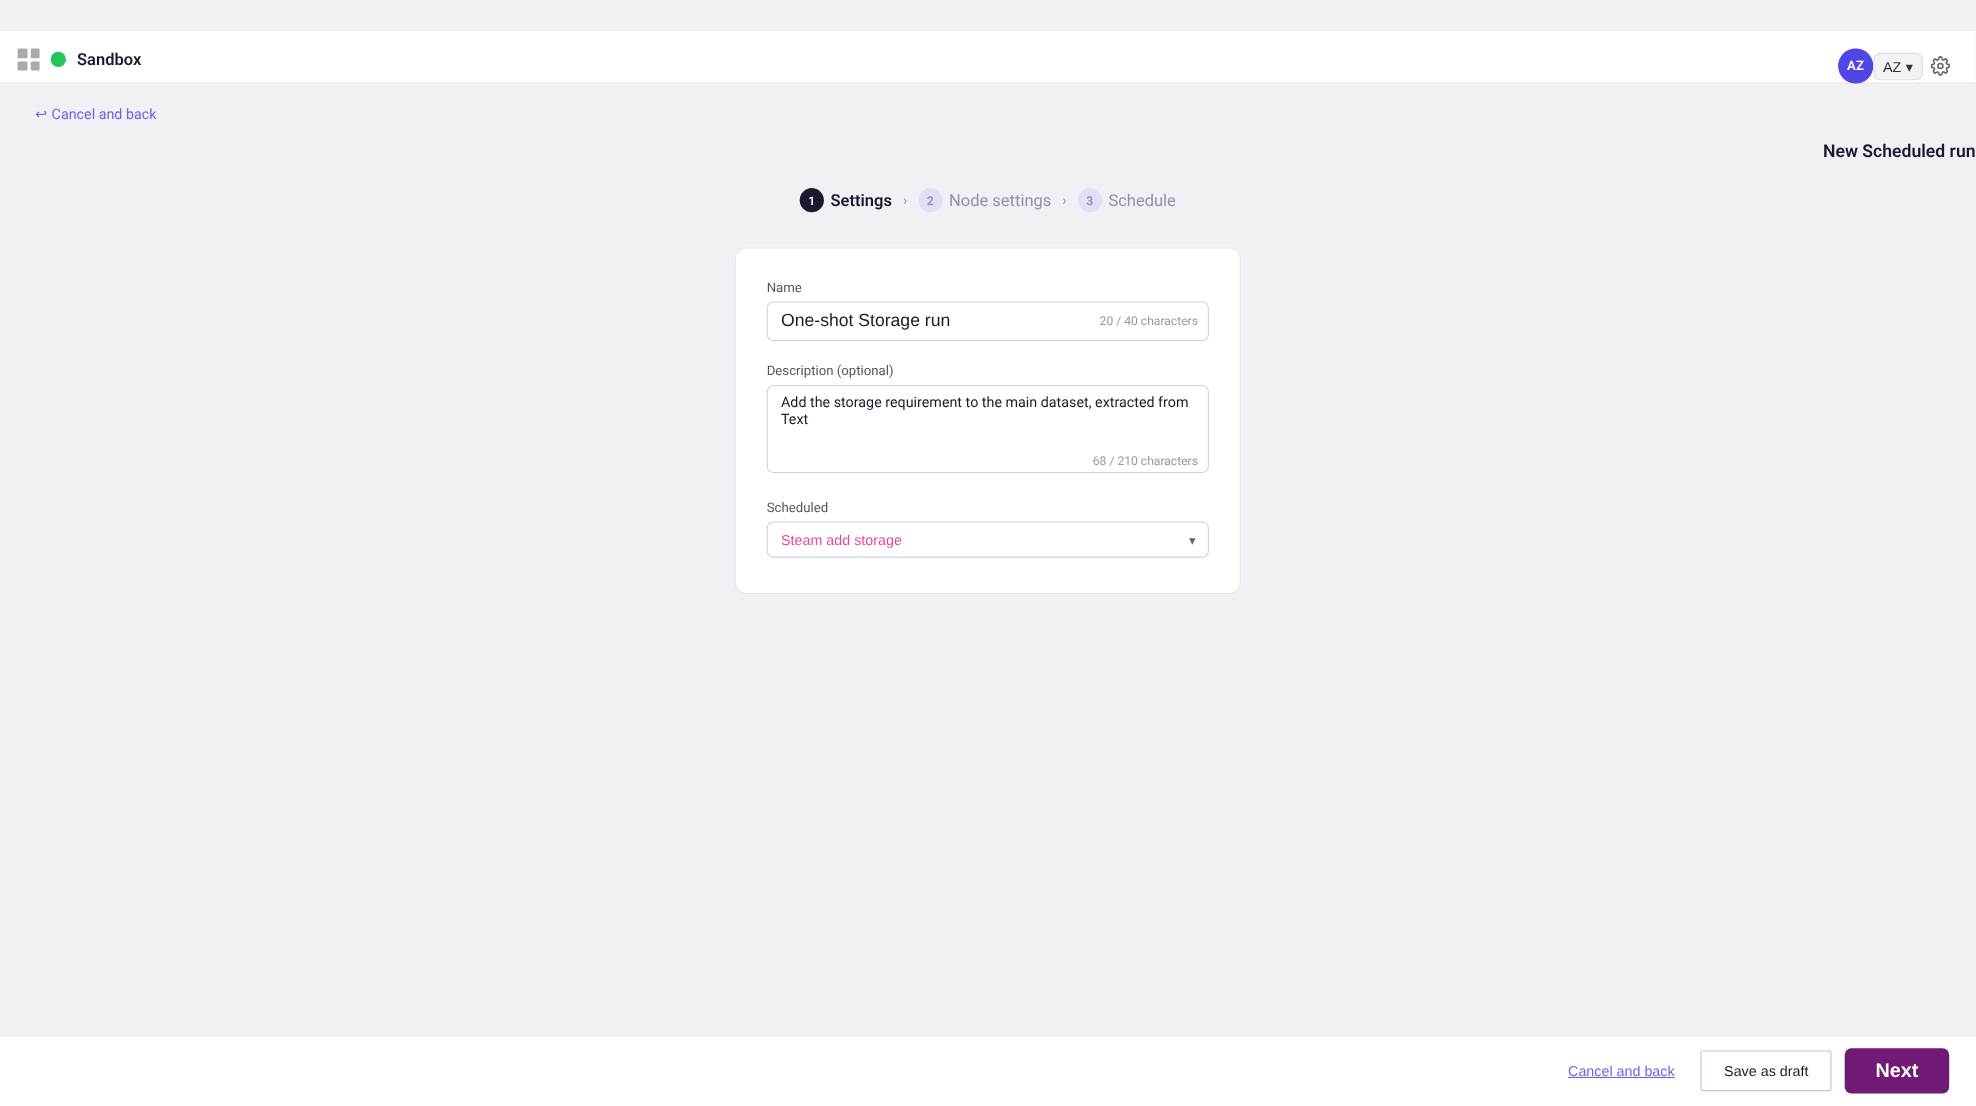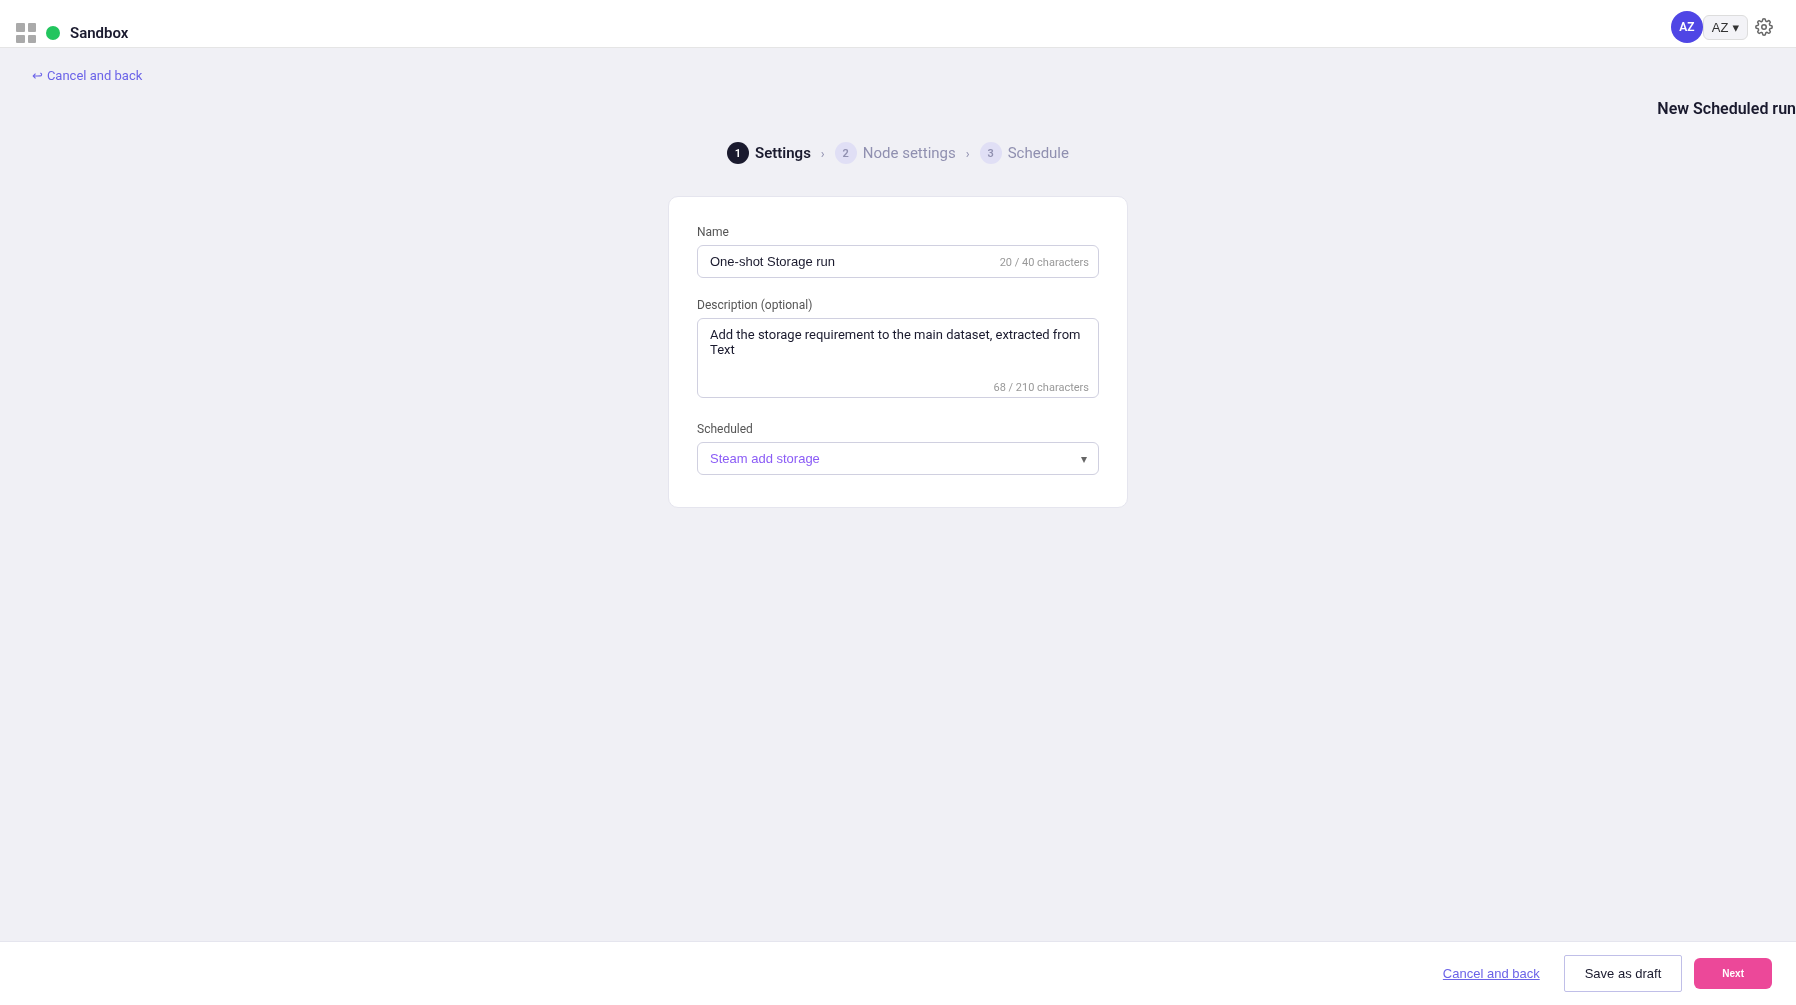--- a/index.html
+++ b/index.html
@@ -11,25 +11,26 @@
       overflow: hidden;
       display: flex;
       flex-direction: column;
     }
 
     
     .topbar {
       background: #fff;
       height: 48px;
       display: flex;
-      align-items: flex-end;
+      align-items: flex-start;
       justify-content: space-between;
-      padding: 4px 16px;
+      padding: 16px 16px;
       border-bottom: 1px solid #e5e5e5;
       flex-shrink: 0;
+      margin-top: 28px;
     }
     .topbar-left {
       display: flex;
       align-items: center;
       gap: 10px;
     }
     .grid-icon {
       width: 20px;
       height: 20px;
       display: grid;
@@ -185,21 +186,21 @@
       font-size: 12px;
       color: #555;
       margin-bottom: 6px;
       display: block;
     }
     .field-input {
       width: 100%;
       border: 1px solid #d0d0e0;
       border-radius: 6px;
       padding: 8px 12px;
-      font-size: 13px;
+      font-size: 16px;
       color: #1a1a2e;
       outline: none;
       position: relative;
     }
     .input-wrapper {
       position: relative;
     }
     .char-count {
       position: absolute;
       right: 10px;
@@ -235,21 +236,21 @@
     
     .select-wrapper {
       position: relative;
     }
     .field-select {
       width: 100%;
       border: 1px solid #d0d0e0;
       border-radius: 6px;
       padding: 8px 36px 8px 12px;
       font-size: 13px;
-      color: #8b5cf6;
+      color: #ec4899;
       appearance: none;
       background: #fff;
       cursor: pointer;
       outline: none;
     }
     .select-arrow {
       position: absolute;
       right: 12px;
       top: 50%;
       transform: translateY(-50%);
@@ -286,25 +287,25 @@
       background: #fff;
       border: 1px solid #c0bfe8;
       border-radius: 2px;
       color: #1a1a2e;
       font-size: 13px;
       padding: 10px 20px;
       cursor: pointer;
       font-weight: 500;
     }
     .btn-next {
-      background: #ec4899;
+      background: #701a75;
       border: none;
       border-radius: 6px;
       color: #fff;
-      font-size: 10px;
+      font-size: 18px;
       padding: 10px 28px;
       cursor: pointer;
       font-weight: 600;
     }
   </style>
 </head>
 <body>
 
 <div class="topbar">
   <div class="topbar-left">

